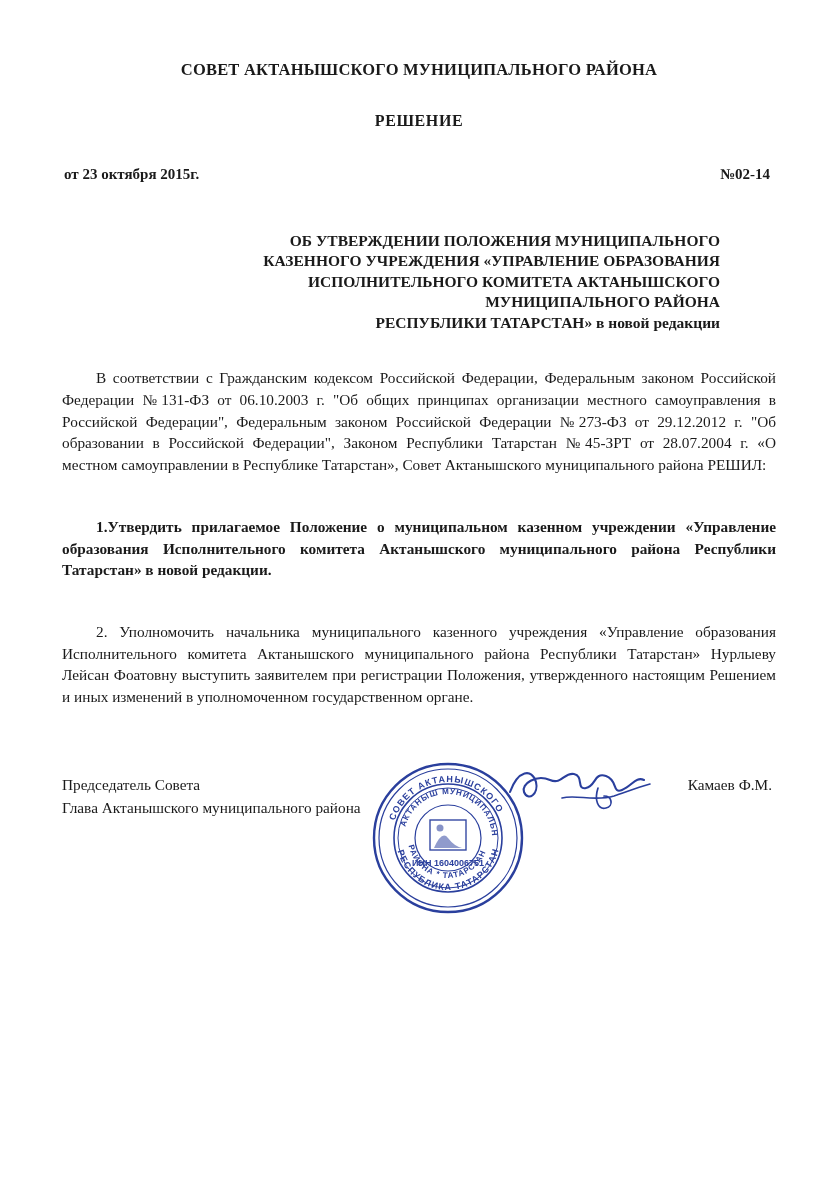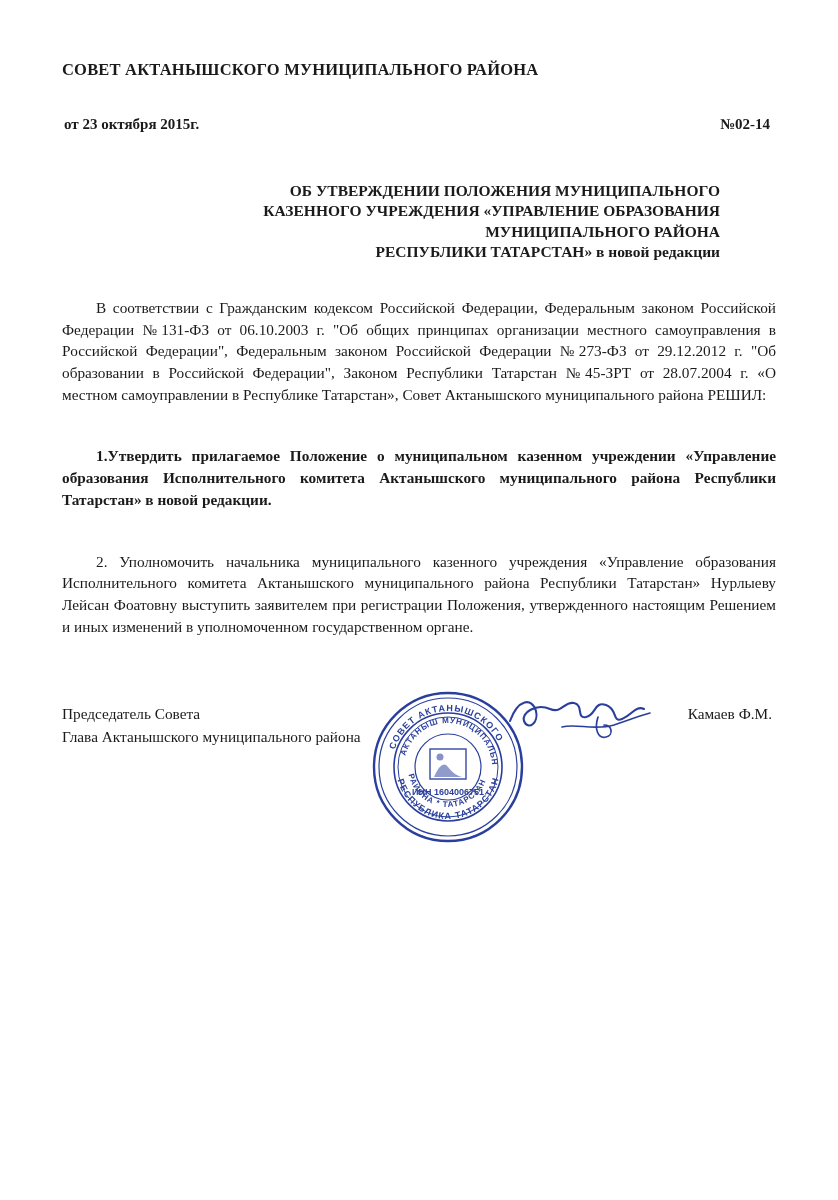--- a/index.html
+++ b/index.html
@@ -16,21 +16,21 @@
   }
   .page {
     position: relative;
     width: 838px;
     height: 1200px;
     box-sizing: border-box;
     padding: 52px 62px 30px 62px;
     overflow: hidden;
   }
   .doc-header {
-    text-align: left;
+    text-align: center;
     font-weight: bold;
     font-size: 16.5px;
     letter-spacing: 0.2px;
     margin-top: 8px;
   }
   .doc-type {
     text-align: center;
     font-weight: bold;
     font-size: 16px;
     margin-top: 32px;
@@ -110,29 +110,31 @@
   }
   .signature svg { display: block; }
 </style>
 </head>
 <body>
 
 <div class="page">
 
   <div class="doc-header">СОВЕТ АКТАНЫШСКОГО МУНИЦИПАЛЬНОГО РАЙОНА</div>
 
+  <div class="doc-type">РЕШЕНИЕ</div>
 
   <div class="meta-row">
     <span>от 23 октября 2015г.</span>
     <span>№02-14</span>
   </div>
 
   <div class="title-block">
     <span class="line">ОБ УТВЕРЖДЕНИИ ПОЛОЖЕНИЯ  МУНИЦИПАЛЬНОГО</span>
     <span class="line">КАЗЕННОГО УЧРЕЖДЕНИЯ «УПРАВЛЕНИЕ ОБРАЗОВАНИЯ</span>
+    <span class="line">ИСПОЛНИТЕЛЬНОГО КОМИТЕТА АКТАНЫШСКОГО</span>
     <span class="line">МУНИЦИПАЛЬНОГО РАЙОНА</span>
     <span class="line">РЕСПУБЛИКИ ТАТАРСТАН» в новой редакции</span>
   </div>
 
   <p class="body-par first">В соответствии с Гражданским кодексом Российской Федерации, Федеральным законом Российской Федерации №131-ФЗ от 06.10.2003 г. "Об общих принципах организации местного самоуправления в Российской Федерации",  Федеральным законом Российской Федерации №273-ФЗ от 29.12.2012 г. "Об образовании в Российской Федерации", Законом Республики Татарстан №45-ЗРТ от 28.07.2004 г. «О местном самоуправлении в Республике Татарстан», Совет Актанышского муниципального района РЕШИЛ:</p>
 
   <p class="body-par gap-large">1.Утвердить прилагаемое Положение о муниципальном казенном учреждении «Управление образования Исполнительного комитета Актанышского муниципального района Республики Татарстан» в новой редакции.</p>
 
   <p class="body-par">2. Уполномочить начальника муниципального казенного учреждения «Управление образования Исполнительного комитета Актанышского муниципального района Республики Татарстан» Нурлыеву Лейсан Фоатовну выступить заявителем при регистрации Положения, утвержденного настоящим Решением и иных изменений в уполномоченном государственном органе.</p>
 

